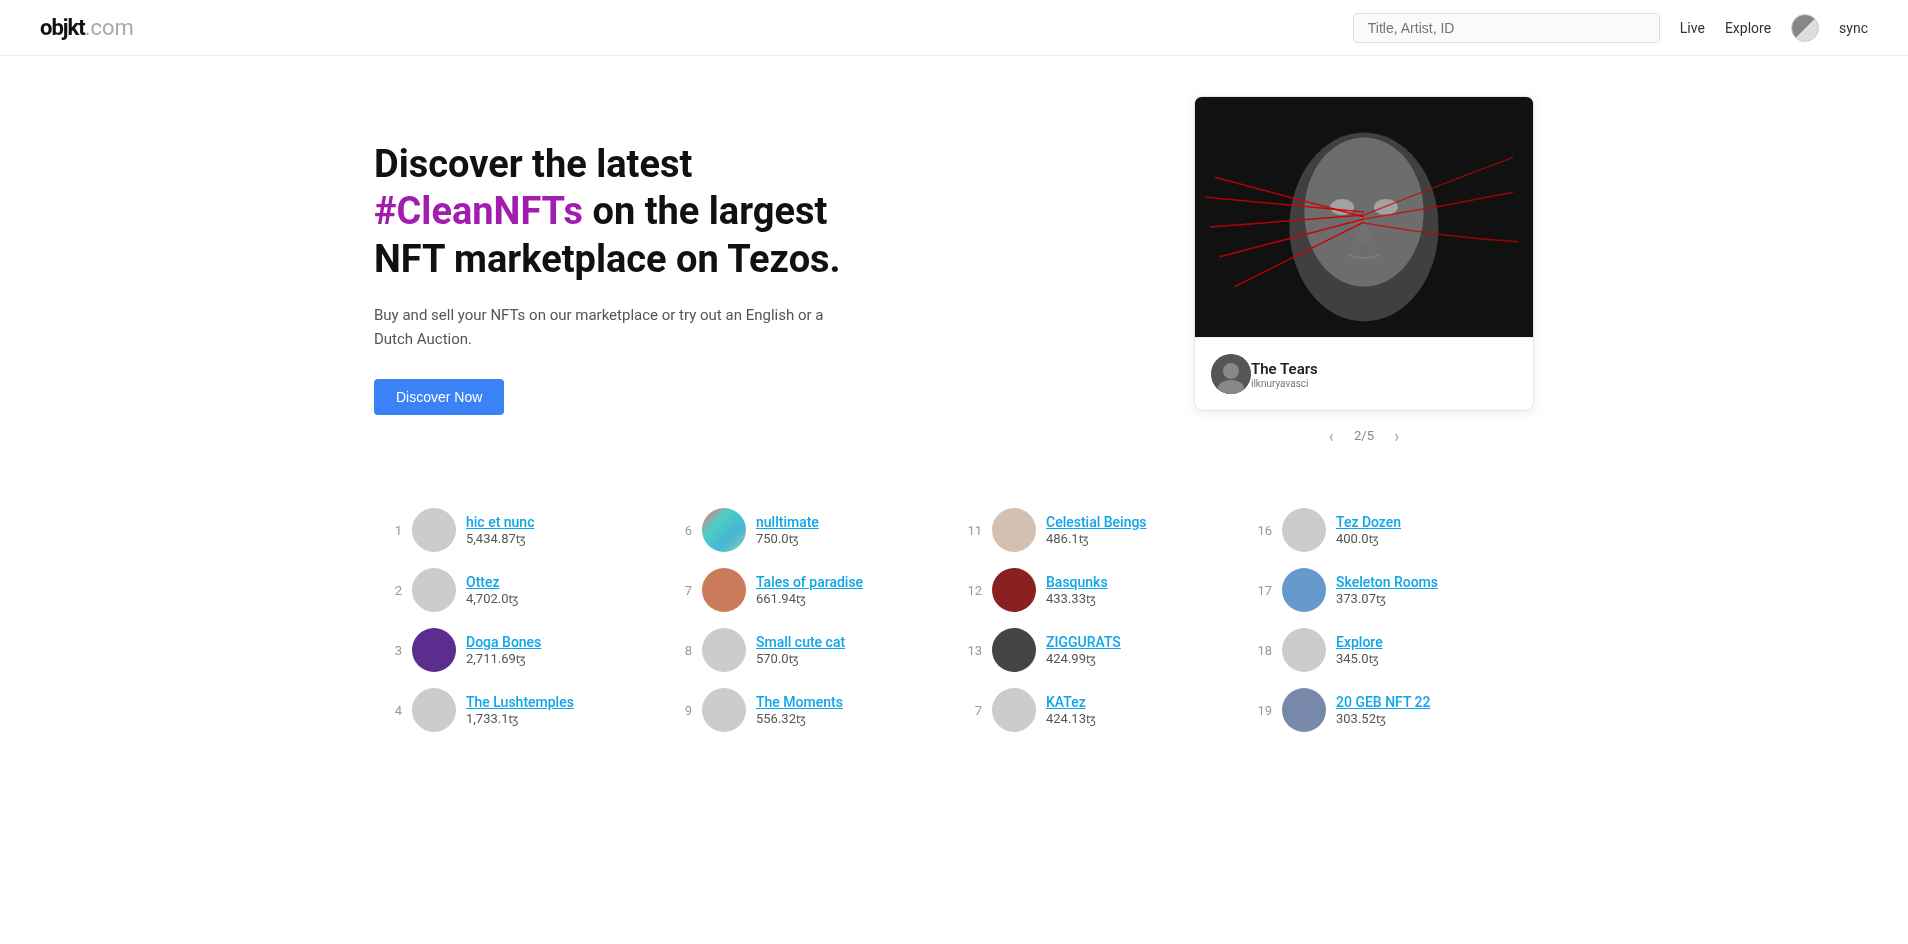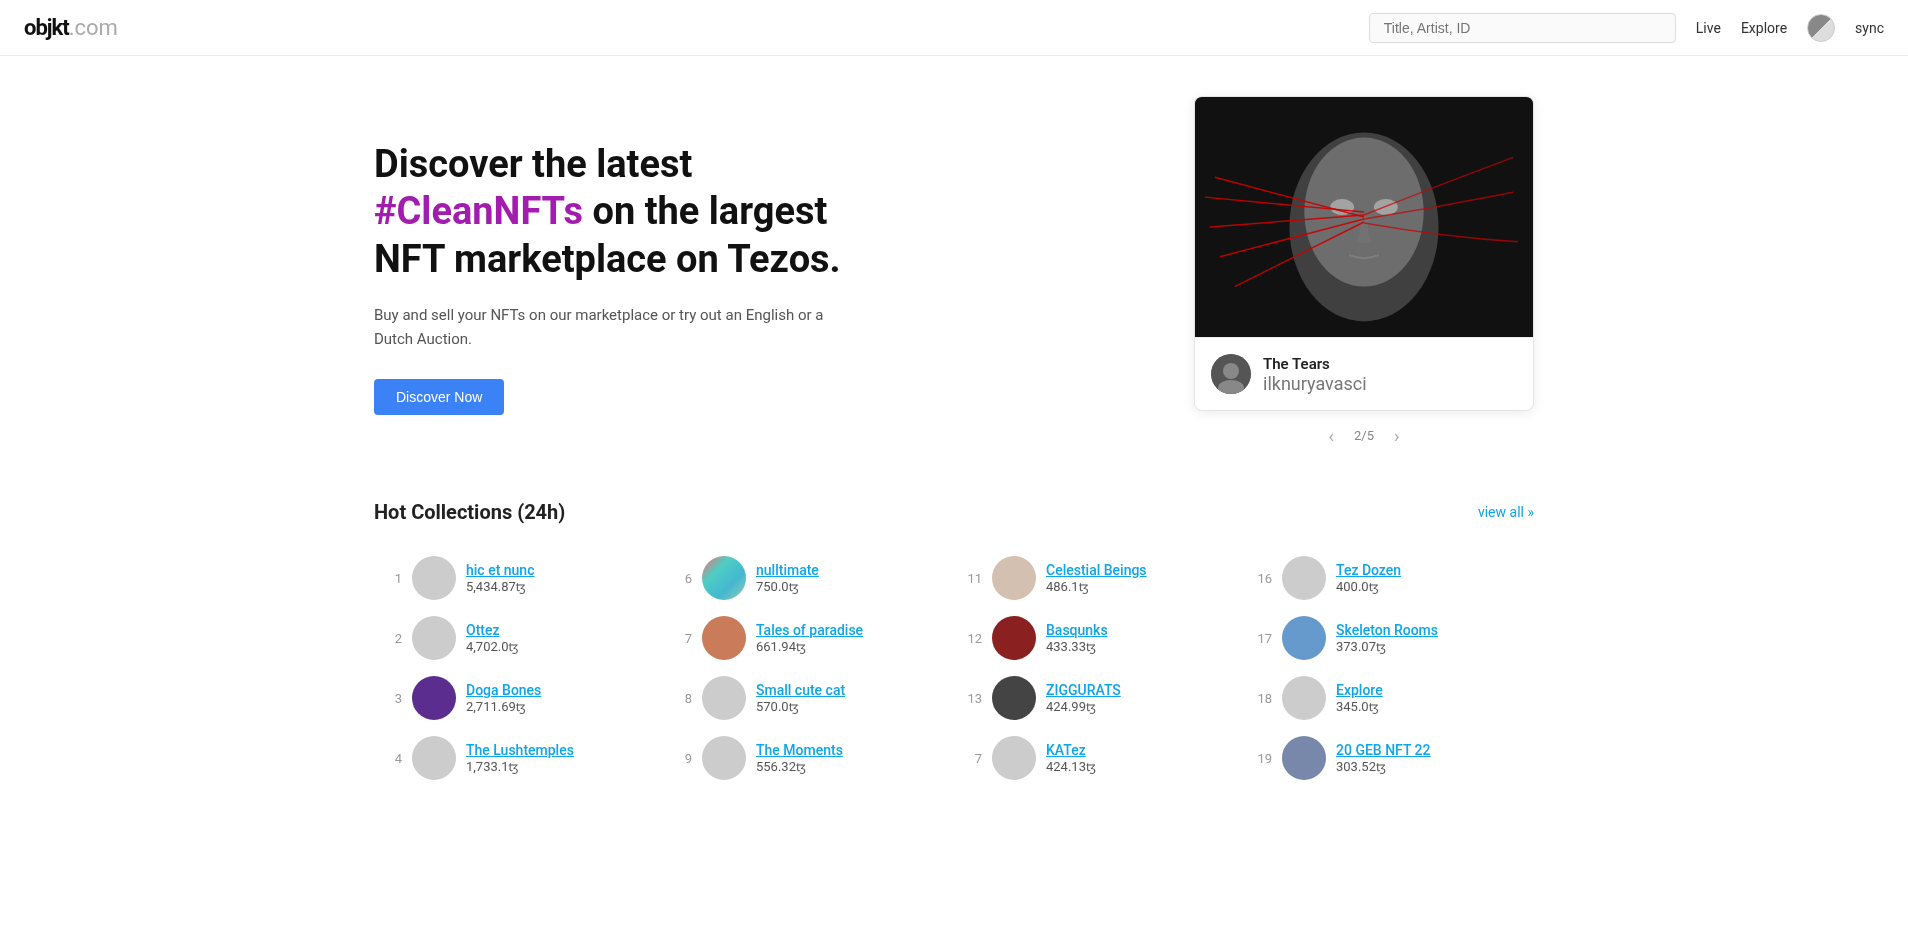--- a/index.html
+++ b/index.html
@@ -1,21 +1,21 @@
 <!DOCTYPE html>
 <html><head>
   <meta charset="utf-8">
   <style>
     * { box-sizing: border-box; margin: 0; padding: 0; }
     body { font-family: -apple-system, BlinkMacSystemFont, 'Segoe UI', Roboto, sans-serif; background: #fff; color: #222; min-height: 944px; }
 
     
     .navbar {
       display: flex; align-items: center; justify-content: space-between;
-      padding: 0 24px; height: 56px; border-bottom: 1px solid #eee;
+      padding: 0 40px; height: 56px; border-bottom: 1px solid #eee;
       position: sticky; top: 0; background: #fff; z-index: 100;
     }
     .logo { font-size: 22px; font-weight: 700; letter-spacing: -1px; color: #111; }
     .nav-right { display: flex; align-items: center; gap: 20px; }
     .search-input {
       width: 307px; padding: 6px 14px; border: 1px solid #ddd;
       border-radius: 4px; font-size: 14px; color: #333; background: #fafafa;
       outline: none;
     }
     .nav-link { font-size: 14px; color: #333; cursor: pointer; text-decoration: none; }
@@ -44,29 +44,29 @@
     .carousel-wrap { position: relative; }
     .nft-card {
       width: 340px; background: #fff; border: 1px solid #e5e5e5;
       border-radius: 8px; overflow: hidden; box-shadow: 0 2px 12px rgba(0,0,0,0.08);
     }
     .nft-card-art {
       width: 100%; height: 240px; background: #111;
       display: flex; align-items: center; justify-content: center; overflow: hidden;
     }
     .nft-card-info {
-      padding: 16px; display: flex; align-items: center; gap: 12px; border-top: 1px solid #eee;
+      padding: 16px; display: flex; align-items: center; border-top: 1px solid #eee;
     }
     .artist-avatar {
       width: 40px; height: 40px; border-radius: 50%; background: #888;
       display: flex; align-items: center; justify-content: center; overflow: hidden;
       flex-shrink: 0;
     }
     .nft-title { font-size: 15px; font-weight: 600; }
-    .nft-artist { font-size: 18px; color: #777; }
+    .nft-artist { font-size: 10px; color: #777; }
     .carousel-nav {
       display: flex; align-items: center; justify-content: center; gap: 12px;
       padding: 10px 0; color: #888; font-size: 13px;
     }
     .carousel-arrow {
       cursor: pointer; color: #aaa; font-size: 18px; user-select: none; padding: 4px 8px;
     }
 
     
     .collections-section { padding: 20px 60px 40px; max-width: 1280px; margin: 0 auto; }
@@ -162,24 +162,20 @@
     </div>
     <div class="carousel-nav">
       <span class="carousel-arrow">‹</span>
       <span>2/5</span>
       <span class="carousel-arrow">›</span>
     </div>
   </div>
 </div>
 
 <div class="collections-section">
-  <div class="section-header">
-    <h2 class="section-title">Hot Collections (24h)</h2>
-    <a class="view-all">view all »</a>
-  </div>
   <div class="collections-grid" id="collections-grid">
   <div style="display: flex; flex-direction: column;">
         <div class="collection-item">
       <span class="collection-num">1</span>
       <div class="collection-thumb" style="background: #ccc;"></div>
       <div class="collection-info">
         <div class="collection-name" style="color:#0ea5e9">hic et nunc</div>
         <div class="collection-price">5,434.87<span class="tez">ꜩ</span></div>
       </div>
     </div>

